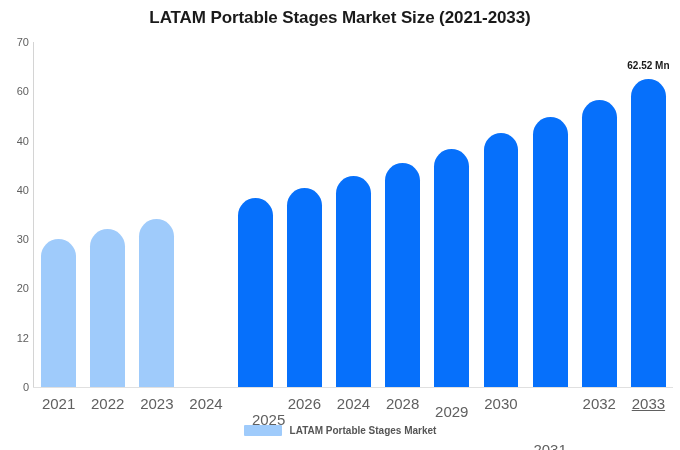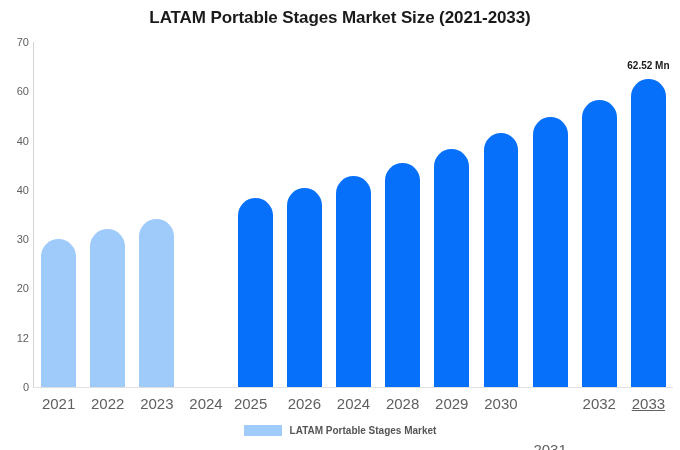--- a/index.html
+++ b/index.html
@@ -208,25 +208,25 @@
         <div class="bar" style="height: 308.134px; background: rgb(6, 112, 251);"></div>
         <div class="bar-label" style="bottom: 316.134px;">62.52 Mn</div>
       </div>
     </div>
 
   <div class="x-ticks-wrap" id="x-ticks">
       <div class="x-tick" style="left: 0px; width: 49.1538px;">2021</div>
       <div class="x-tick" style="left: 49.1538px; width: 49.1538px;">2022</div>
       <div class="x-tick" style="left: 98.3077px; width: 49.1538px;">2023</div>
       <div class="x-tick" style="left: 147.462px; width: 49.1538px;">2024</div>
-      <div class="x-tick" style="left: 192px; width: 49.1538px;">2025</div>
+      <div class="x-tick" style="left: 210px; width: 49.1538px; margin-top: 16px;">2025</div>
       <div class="x-tick" style="left: 245.769px; width: 49.1538px;">2026</div>
       <div class="x-tick" style="left: 294.923px; width: 49.1538px;">2024</div>
       <div class="x-tick" style="left: 344.077px; width: 49.1538px;">2028</div>
-      <div class="x-tick" style="left: 393.231px; width: 49.1538px;">2029</div>
+      <div class="x-tick" style="left: 393.231px; width: 49.1538px; margin-top: 8px;">2029</div>
       <div class="x-tick" style="left: 442.385px; width: 49.1538px;">2030</div>
       <div class="x-tick" style="left: 491.538px; width: 49.1538px; margin-top: 46px;">2031</div>
       <div class="x-tick" style="left: 540.692px; width: 49.1538px;">2032</div>
       <div class="x-tick" style="left: 589.846px; width: 49.1538px; text-decoration: underline;">2033</div>
     </div>
 
   <div class="legend" id="legend">
       <div class="legend-item">
         <span class="legend-swatch" style="background: rgb(159, 203, 251);"></span>
         <span class="legend-label">LATAM Portable Stages Market</span>

